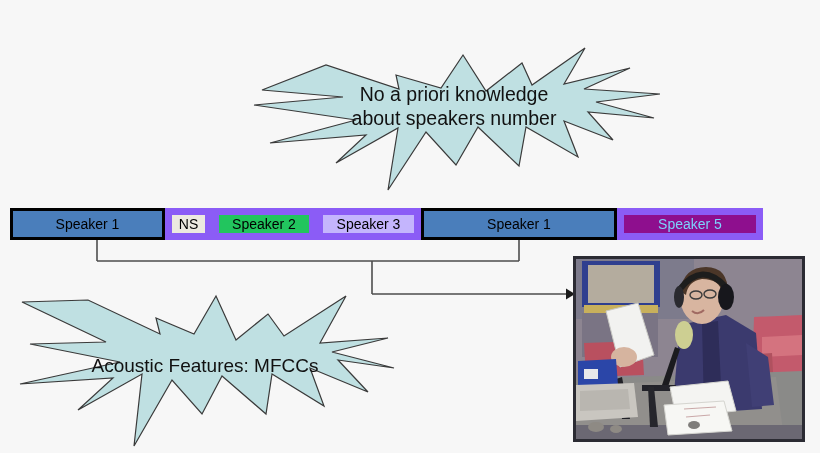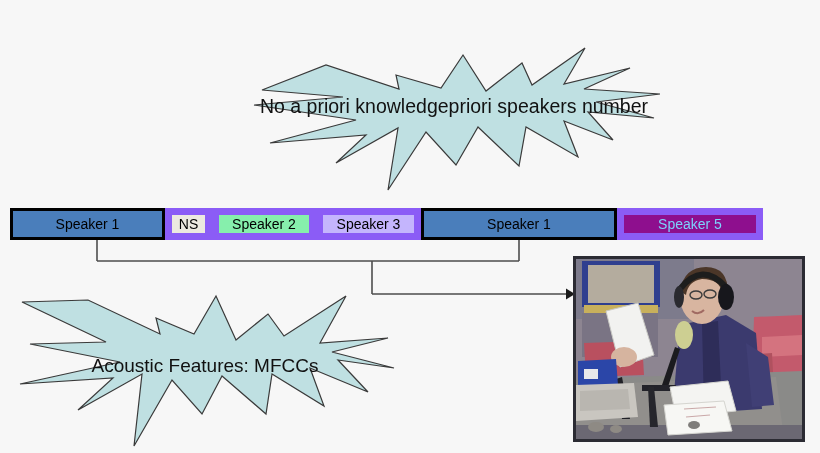--- a/index.html
+++ b/index.html
@@ -24,21 +24,21 @@
     display: block;
     overflow: visible;
   }
   .burst-label {
     position: absolute;
     left: 0;
     top: 0;
     width: 100%;
     height: 100%;
     display: flex;
-    flex-direction: row;
+    flex-direction: column;
     align-items: center;
     justify-content: center;
     color: #111111;
     text-align: center;
     line-height: 1.25;
     pointer-events: none;
     white-space: nowrap;
   }
 
   #burst-top { left: 248px; top: 22px; width: 412px; height: 168px; }
@@ -97,35 +97,35 @@
 <div id="canvas">
 
   <div class="burst" id="burst-top">
     <svg width="412" height="168" viewBox="0 0 412 168" aria-hidden="true">
       <polygon points="14,68 95,75 6,83 108,98 22,121 118,113 88,141 150,106 140,168 178,110 208,143 230,105
                 271,144 278,105 330,135 316,99 365,118 340,90 406,96 348,80 412,72 336,67 382,46 316,62
                 337,26 284,63 274,41 238,69 215,33 193,66 148,53 151,67 78,43" fill="#bfe0e2" stroke="#3a3a3a" stroke-width="1.2" stroke-linejoin="miter"></polygon>
     </svg>
     <div class="burst-label">
       <span>No a priori knowledge</span>
-      <span>priori speakers number</span>
+      <span>about speakers number</span>
     </div>
   </div>
 
   <div id="timeline">
 
     <div class="seg thick" style="width:155px; background:#4a7ebb;">
       <span>Speaker 1</span>
     </div>
 
     <div class="seg thin" style="width:47px; background:#ece9e0;">
       <span>NS</span>
     </div>
 
-    <div class="seg thin" style="width:104px; background:#86efac;">
+    <div class="seg thin" style="width:104px; background:#22c55e;">
       <span>Speaker 2</span>
     </div>
 
     <div class="seg thin" style="width:105px; background:#c4b5fd;">
       <span>Speaker 3</span>
     </div>
 
     <div class="seg thick" style="width:196px; background:#4a7ebb;">
       <span>Speaker 1</span>
     </div>

